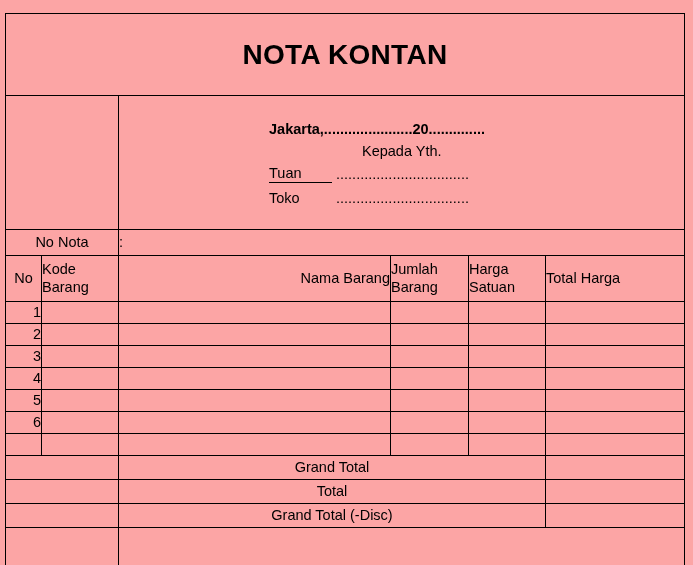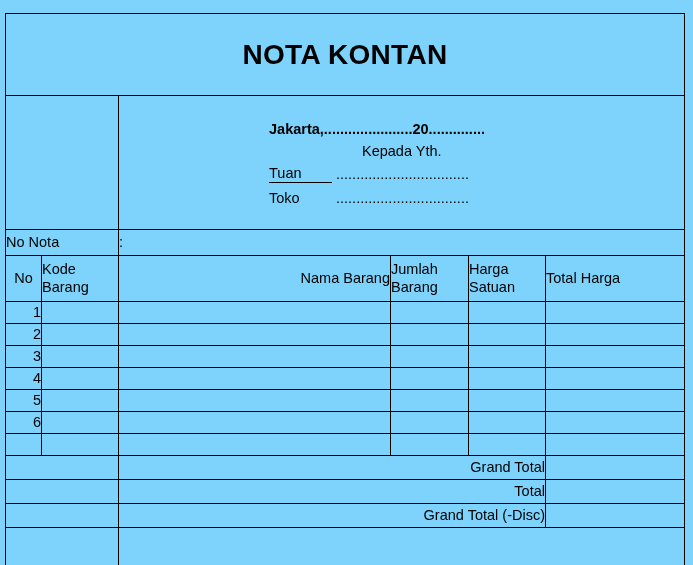--- a/index.html
+++ b/index.html
@@ -12,21 +12,21 @@
     height: 565px;
     font-family: "Liberation Sans", sans-serif;
     color: #000000;
     overflow: hidden;
   }
 
   .page {
     position: relative;
     width: 693px;
     height: 565px;
-    background: #7dd3fc;
+    background: #fca5a5;
   }
 
   
   table.nota {
     position: absolute;
     left: 5px;
     top: 13px;
     width: 679px;
     border-collapse: collapse;
     table-layout: fixed;
@@ -98,21 +98,21 @@
     padding-bottom: 1px;
   }
   .addr-dots {
     display: inline-block;
     margin-left: 4px;
   }
 
   
   .nonota-label-cell {
     height: 25px;
-    text-align: left;
+    text-align: center;
     padding-right: 4px;
   }
   .nonota-value-cell {
     height: 25px;
     text-align: left;
     padding-left: 4px;
   }
 
   
   .hdr-cell {
@@ -127,21 +127,21 @@
   .data-cell { height: 21px; }
   .data-no {
     text-align: right;
     padding-right: 5px;
   }
 
   
   .tot-blank-cell { height: 23px; }
   .tot-label-cell {
     height: 23px;
-    text-align: right;
+    text-align: center;
     padding-right: 3px;
   }
   .tot-value-cell { height: 23px; }
 
   
   .foot-cell { height: 46px; }
 </style>
 </head>
 <body>
 

